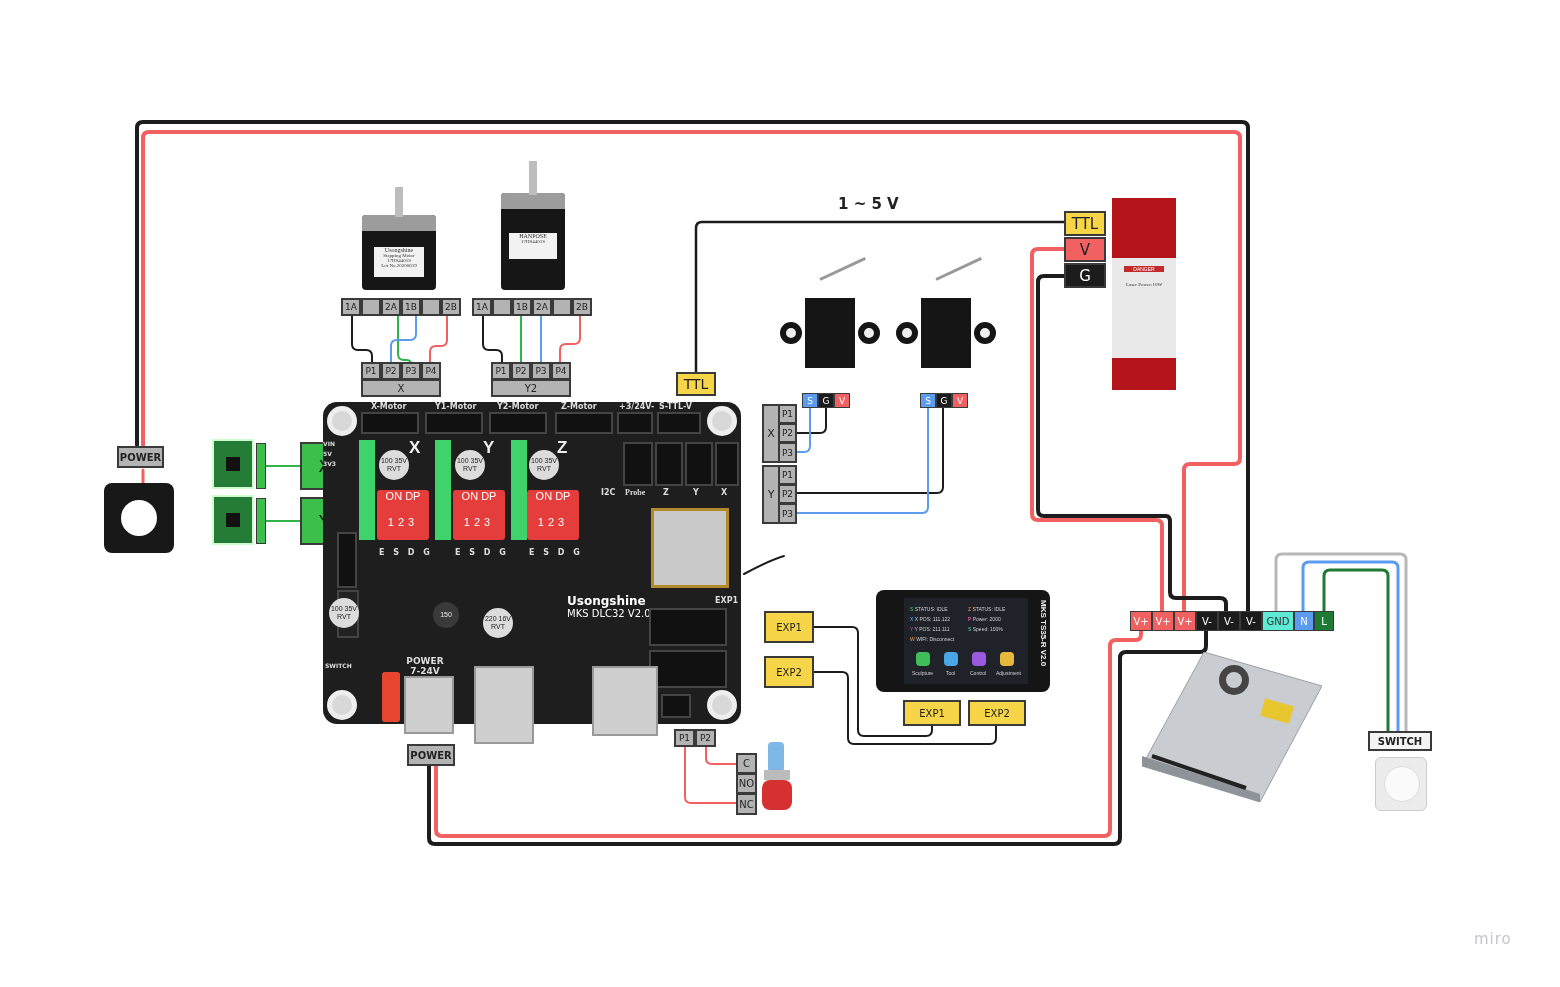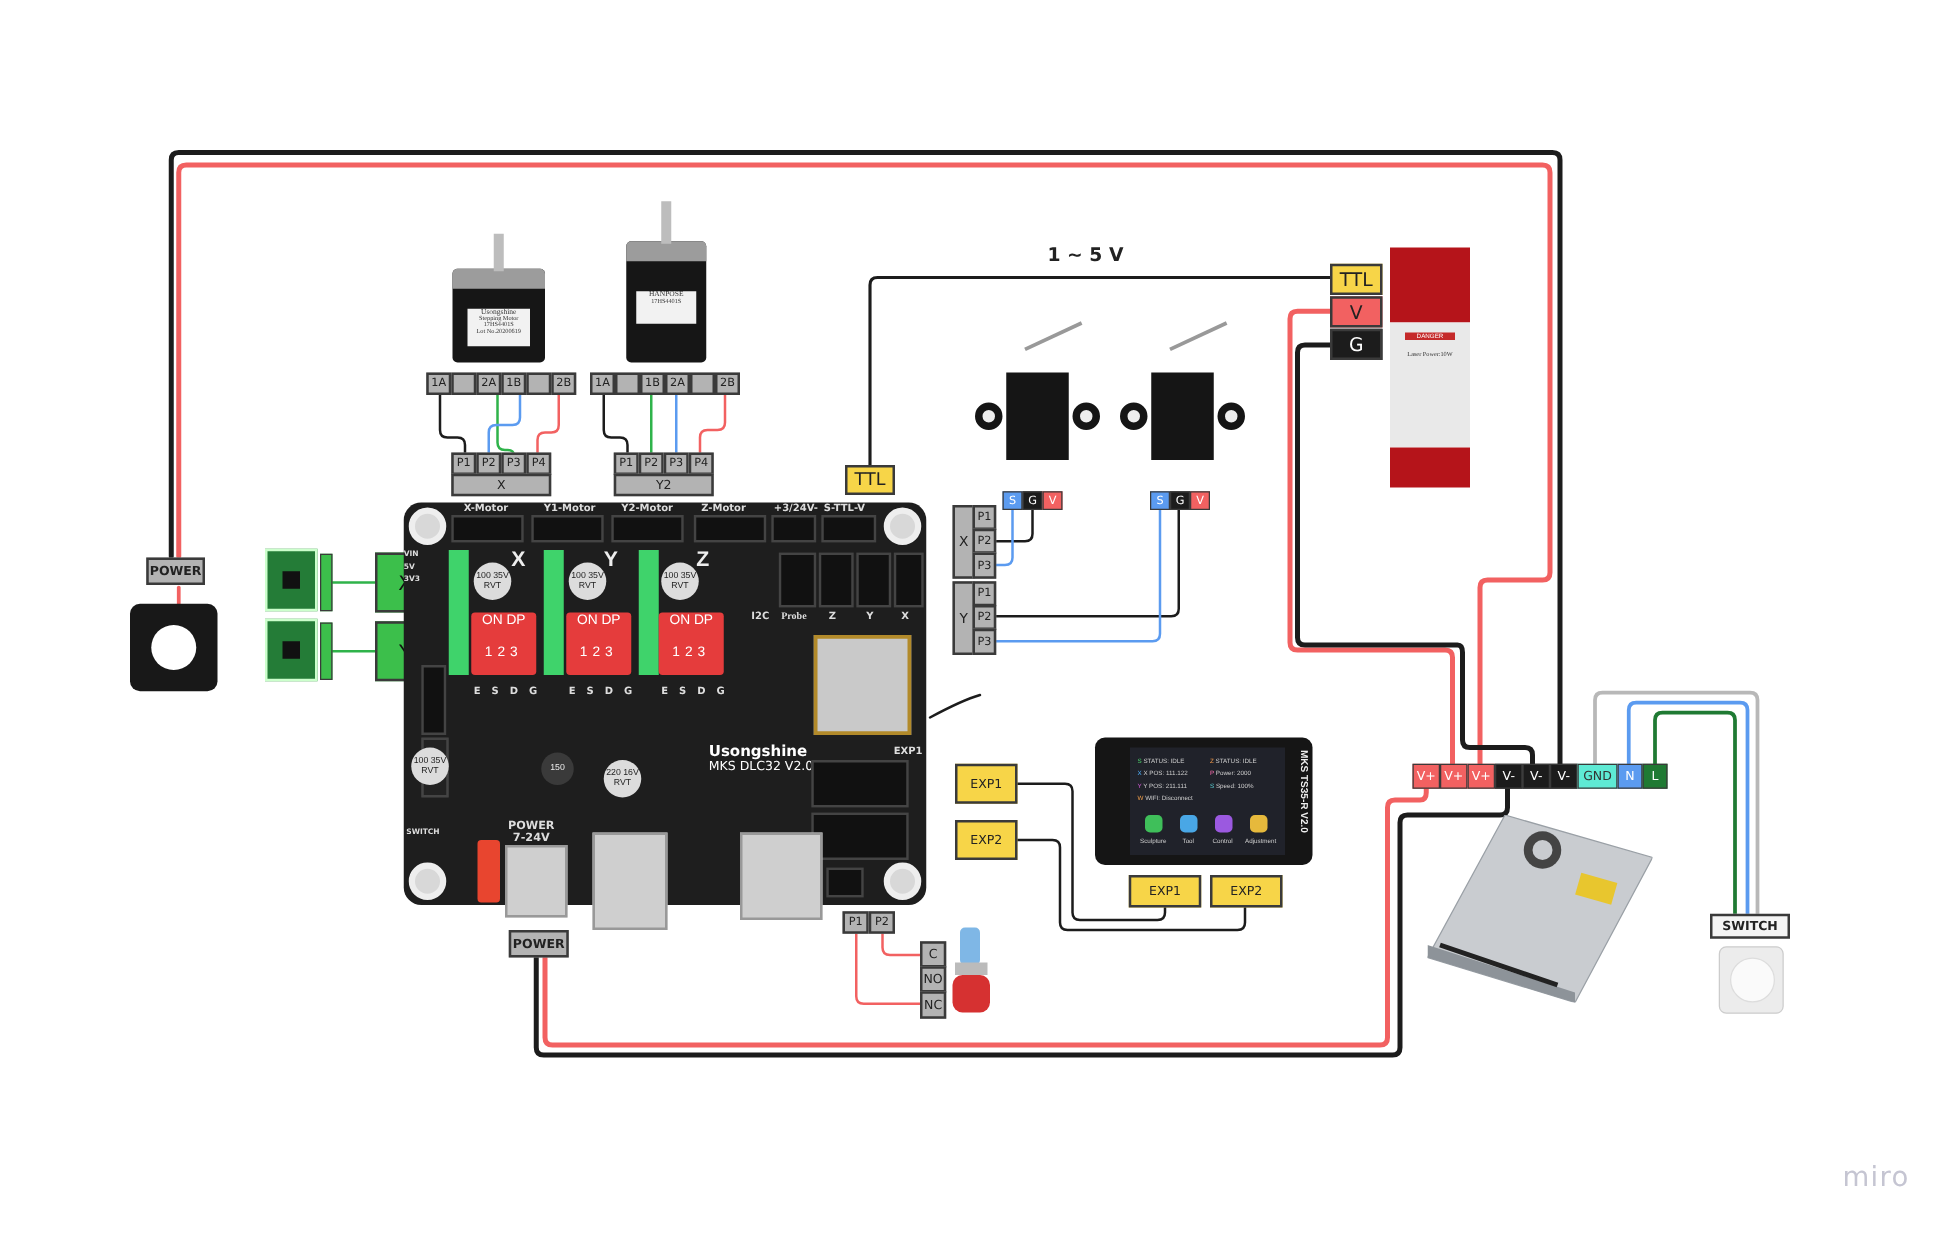--- a/index.html
+++ b/index.html
@@ -42,21 +42,21 @@
   .fan .hub{position:absolute;left:17px;top:17px;width:36px;height:36px;border-radius:50%;background:#fff;}
   .laser{position:absolute;left:1112px;top:198px;width:64px;height:192px;}
   .screen{position:absolute;left:876px;top:590px;width:174px;height:102px;background:#151515;border-radius:8px;}
   .screen .lcd{position:absolute;left:28px;top:8px;width:124px;height:86px;background:#20222a;}
   .scrtxt{position:absolute;font-size:5px;color:#cfcfcf;white-space:nowrap;}
   .scrbtn{position:absolute;width:14px;height:14px;border-radius:4px;}
   .psu{position:absolute;left:1142px;top:652px;width:180px;height:150px;}
   .socket{position:absolute;left:1375px;top:757px;width:50px;height:52px;background:#ececec;border:1px solid #ccc;border-radius:6px;}
   .socket .face{position:absolute;left:8px;top:8px;width:34px;height:34px;border-radius:50%;background:#fafafa;border:1px solid #ddd;}
   .estop{position:absolute;left:762px;top:742px;width:30px;height:70px;}
-  .miro{position:absolute;left:1474px;top:930px;color:#c5c5d2;font-size:22px;font-family:"DejaVu Sans",sans-serif;letter-spacing:1px;}
+  .miro{position:absolute;left:1474px;top:930px;color:#c5c5d2;font-size:15px;font-family:"DejaVu Sans",sans-serif;letter-spacing:1px;}
   .title5v{position:absolute;left:838px;top:195px;font-size:15px;font-weight:bold;color:#222;font-family:"DejaVu Sans",sans-serif;}
 </style>
 </head>
 <body>
 
 <svg id="wires" viewBox="0 0 1560 987">
   <g fill="none" stroke-linejoin="round" stroke-linecap="round">
 
     <path d="M137 445 V128 Q137 122 143 122 H1242 Q1248 122 1248 128 V612" stroke="#1c1c1c" stroke-width="4"></path>
     <path d="M143 445 V138 Q143 132 149 132 H1234 Q1240 132 1240 138 V458 Q1240 464 1234 464 H1190 Q1184 464 1184 470 V612" stroke="#f26161" stroke-width="4"></path>

